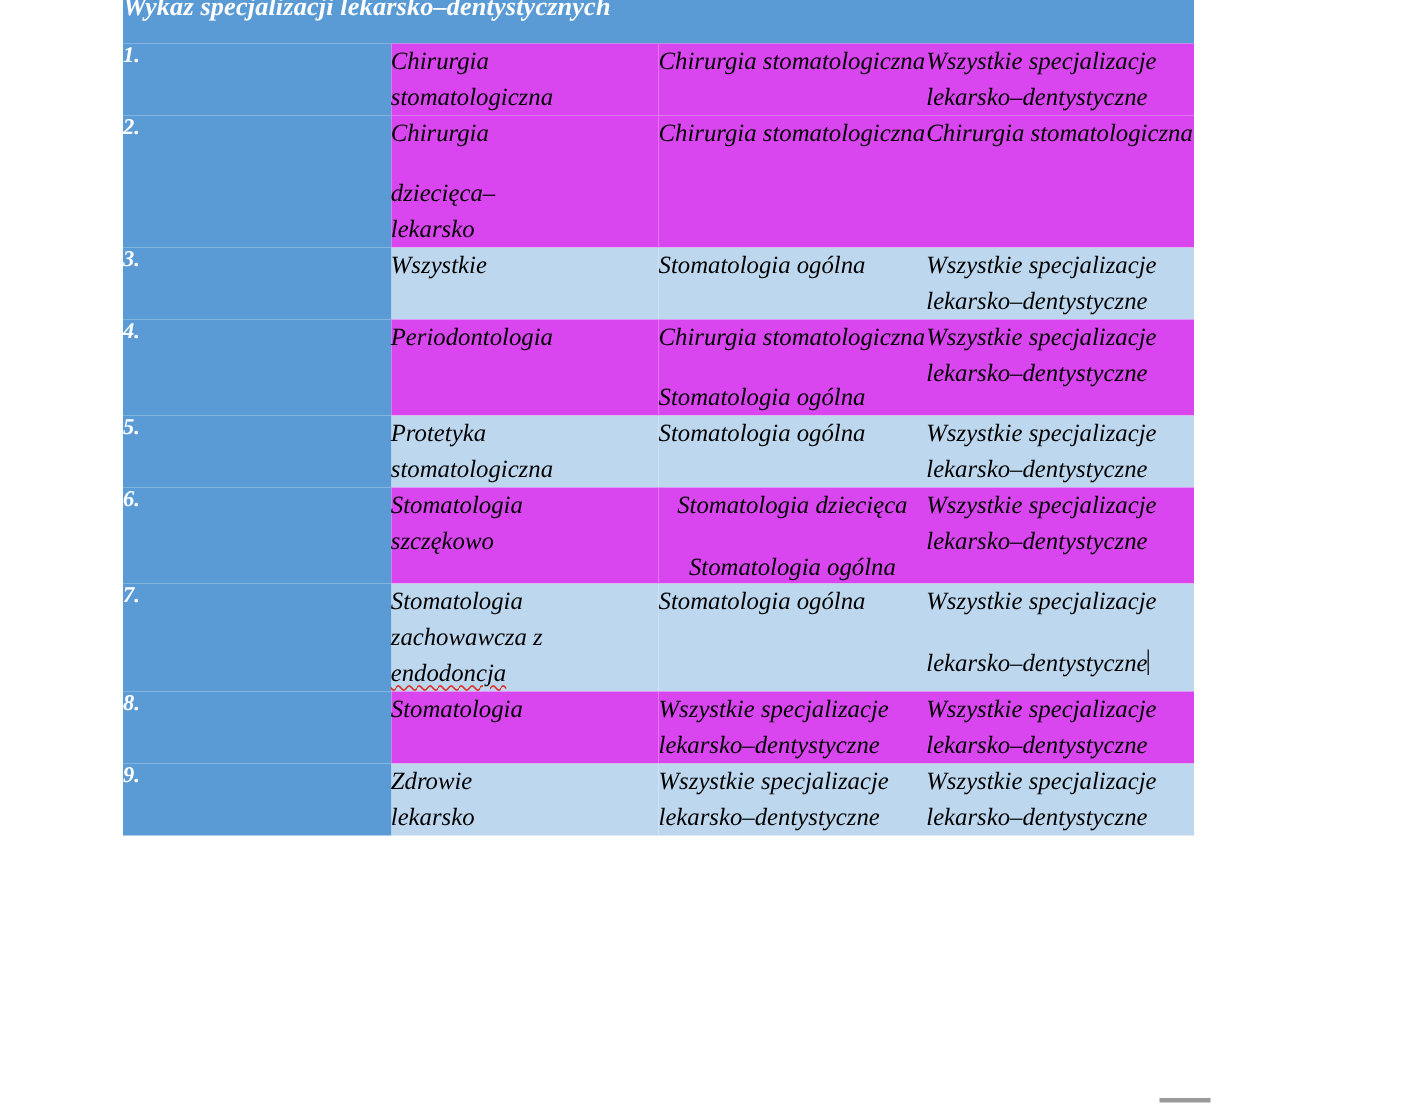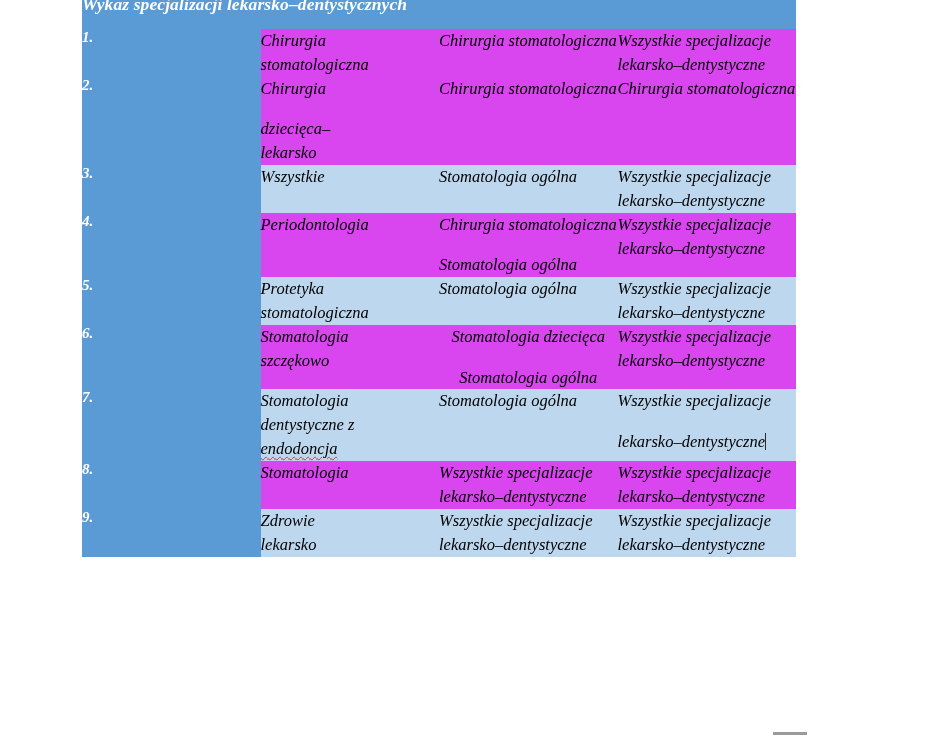--- a/index.html
+++ b/index.html
@@ -225,21 +225,21 @@
           </td>
           <td class="body-cell c4" style="width: 278px;">
             <span class="cell-line">Wszystkie specjalizacje</span>
             <span class="cell-line">lekarsko–dentystyczne</span>
           </td>
         </tr>
         <tr class="row-dark">
           <td class="num-cell" style="width: 44px;">7.</td>
           <td class="body-cell c2" style="width: 164px;">
             <span class="cell-line">Stomatologia</span>
-            <span class="cell-line">dentystyczne z</span>
+            <span class="cell-line">zachowawcza z</span>
             <span class="cell-line"><span class="spellerr">endodoncja</span></span>
           </td>
           <td class="body-cell c3" style="width: 228px;">
             <span class="cell-line">Stomatologia ogólna</span>
           </td>
           <td class="body-cell c4" style="width: 278px;">
             <span class="cell-line">Wszystkie specjalizacje</span>
             <span class="cell-line gap"><span>lekarsko–dentystyczne</span><span class="caret"></span></span>
           </td>
         </tr>

